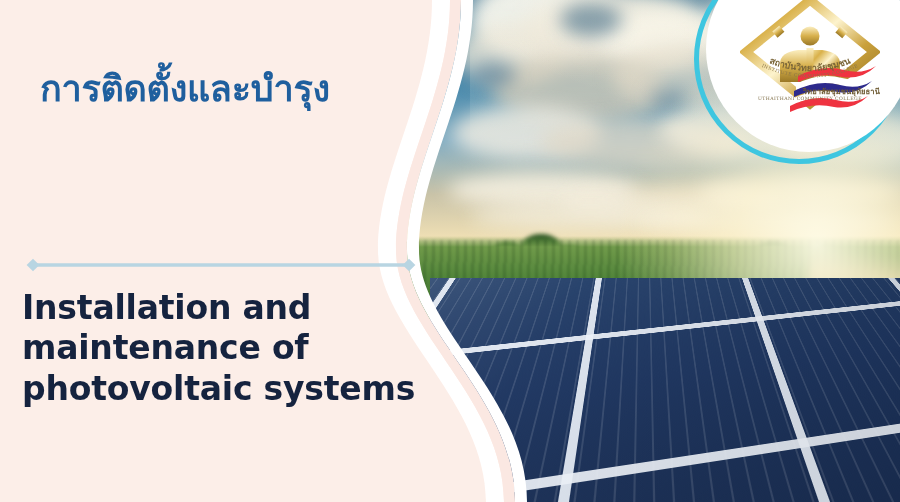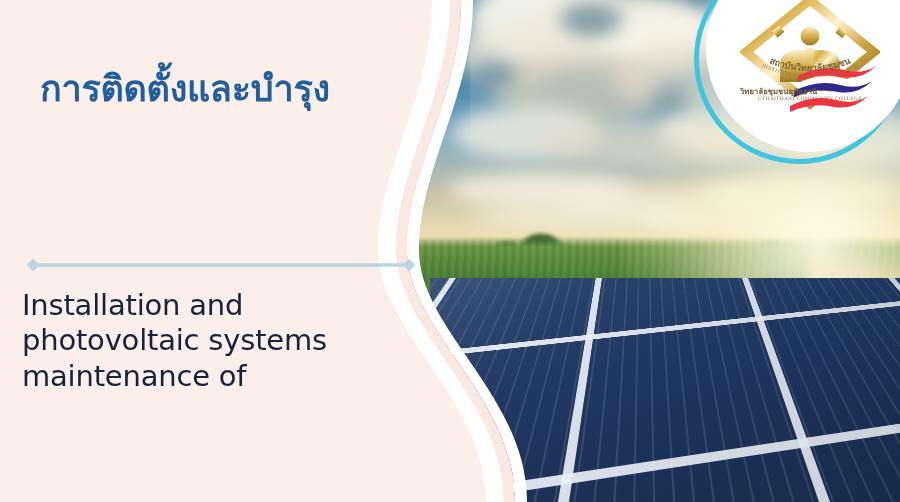--- a/index.html
+++ b/index.html
@@ -152,22 +152,22 @@
 
   .rule {
     position:absolute;
     left:4px; top:258px; width:390px; height:14px;
   }
   .eng-title {
     position:absolute;
     left:0; top:288px; width:420px;
     color:#15233f;
     font-family:"DejaVu Sans", sans-serif;
-    font-size:29px;
-    font-weight:normal;
+    font-size:33px;
+    font-weight:bold;
     line-height:1.22;
     letter-spacing:-0.2px;
   }
   .eng-title div { white-space:nowrap; }
 
   
   .badge {
     position:absolute;
     left:694px; top:-46px;
     width:210px; height:210px;
@@ -185,21 +185,21 @@
     background:#ffffff;
   }
   .logo-inner {
     position:absolute;
     left:46px; top:36px;
     width:140px; height:150px;
   }
   .logo-name-th {
     position:absolute;
     left:0; right:0; top:95px;
-    text-align:left;
+    text-align:right;
     color:#6d5a32;
     font-family:"DejaVu Sans", sans-serif;
     font-size:7.6px;
     font-weight:bold;
     letter-spacing:.1px;
   }
   .logo-name-en {
     position:absolute;
     left:0; right:0; top:106px;
     text-align:center;
@@ -295,22 +295,22 @@
     </div>
 
     <svg class="rule" viewBox="0 0 390 14">
       <line x1="8" y1="7" x2="382" y2="7" stroke="#b8d5e2" stroke-width="3.4"></line>
       <rect x="2.5" y="2.5" width="9" height="9" fill="#b8d5e2" transform="rotate(45 7 7)"></rect>
       <rect x="378.5" y="2.5" width="9" height="9" fill="#b8d5e2" transform="rotate(45 383 7)"></rect>
     </svg>
 
     <div class="eng-title">
       <div>Installation and</div>
+      <div>maintenance of</div>
       <div>photovoltaic systems</div>
-      <div>maintenance of</div>
     </div>
   </div>
 
   <div class="badge">
     <div class="ring"></div>
     <div class="disc"></div>
 
     <div class="logo-inner">
       <svg viewBox="0 0 140 150" style="position:absolute;left:0;top:0;width:140px;height:150px;">
         <defs>

